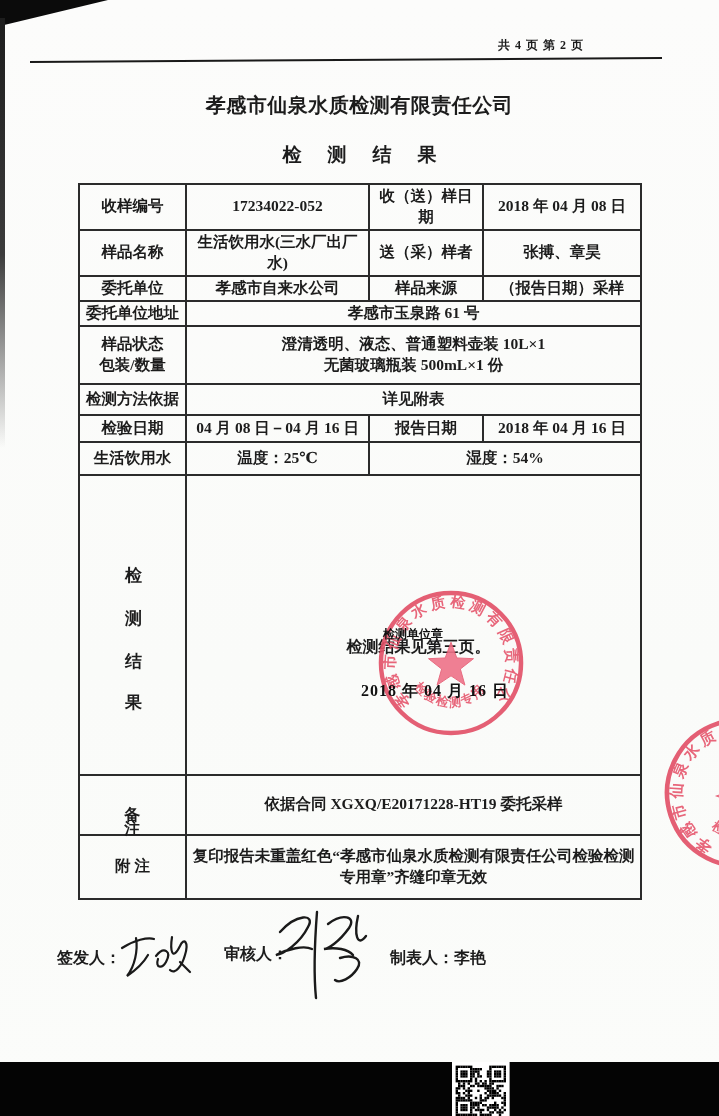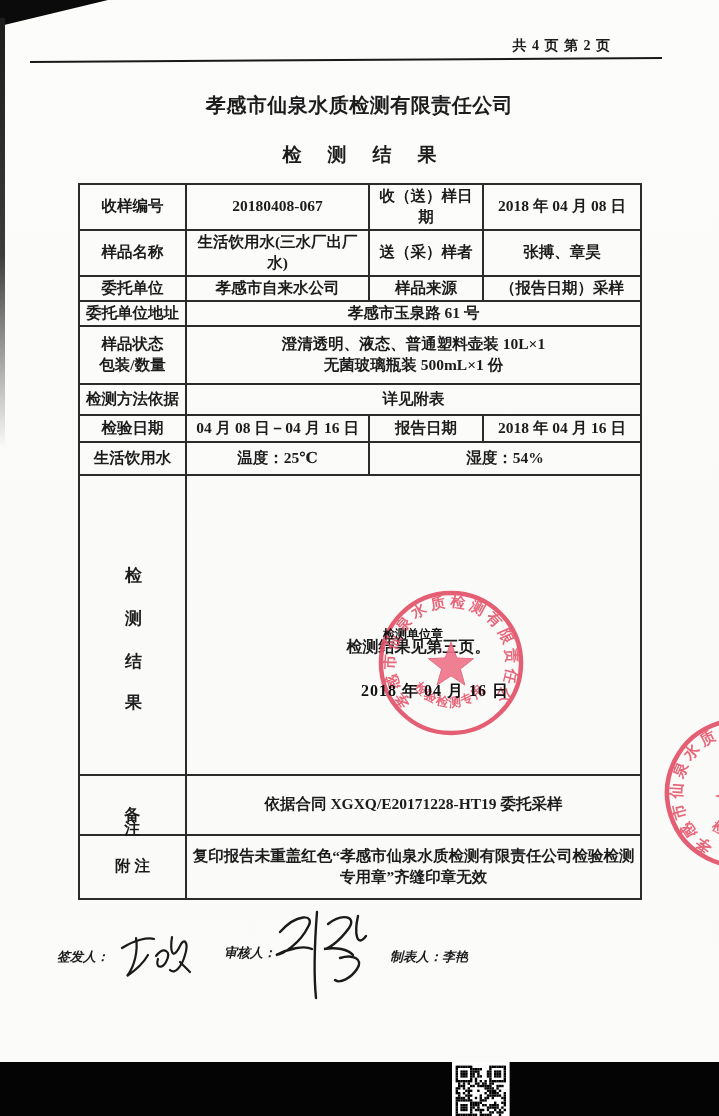--- a/index.html
+++ b/index.html
@@ -12,22 +12,22 @@
   }
   
   .corner-artifact{position:absolute;left:0;top:0;width:108px;height:26px;background:#0b0b0b;
     clip-path:polygon(0 0,100% 0,0 100%);}
   .edge-strip{position:absolute;left:0;top:18px;width:5px;height:430px;
     background:linear-gradient(180deg,#1d1d1d 0%,#3c3c3c 55%,rgba(70,70,70,0) 100%);}
   .black-bar{position:absolute;left:0;top:1062px;width:719px;height:54px;background:#040404;}
   .qr-box{position:absolute;left:452px;top:1062px;}
 
   
-  .page-number{position:absolute;left:466px;top:37px;width:145px;text-align:right;
-    font-size:14px;font-weight:bold;letter-spacing:1px;}
+  .page-number{position:absolute;left:498px;top:37px;width:145px;text-align:left;
+    font-size:12px;font-weight:bold;letter-spacing:1px;}
   .head-rule{position:absolute;left:30px;top:59px;width:632px;height:2px;background:#191919;
     transform:rotate(-0.35deg);}
   .company-title{position:absolute;left:0;top:92px;width:719px;text-align:center;
     font-size:20px;font-weight:bold;letter-spacing:0.5px;}
   .report-title{position:absolute;left:0;top:142px;width:719px;text-align:center;
     font-size:19px;font-weight:bold;letter-spacing:26px;text-indent:26px;}
 
   
   table.report{position:absolute;left:78px;top:183px;width:562px;border-collapse:collapse;
     table-layout:fixed;}
@@ -49,21 +49,21 @@
   
   .stamp{position:absolute;z-index:5;opacity:0.9;}
   .stamp-main{left:377px;top:589px;}
   .stamp-side{left:663px;top:716px;transform:rotate(-18deg);}
   .seal-caption{position:absolute;left:383px;top:626px;z-index:6;font-size:12px;
     font-weight:bold;color:#111;}
   .seal-date{position:absolute;left:361px;top:681px;z-index:6;font-size:16px;
     font-weight:bold;color:#111;letter-spacing:1px;}
 
   
-  .sig-label{position:absolute;font-size:13px;font-weight:bold;font-style:italic;}
+  .sig-label{position:absolute;font-size:16px;font-weight:bold;}
   .issuer-label{left:57px;top:948px;}
   .reviewer-label{left:224px;top:944px;}
   .preparer-label{left:390px;top:948px;}
   .sig-svg{position:absolute;}
   .sig1{left:112px;top:924px;}
   .sig2{left:264px;top:906px;}
 
   .arc-text{font-family:"Liberation Serif","DejaVu Serif",serif;font-weight:bold;
     fill:#e6566d;}
 </style>
@@ -83,21 +83,21 @@
   <table class="report">
     <colgroup>
         <col style="width:107px">
         <col style="width:183px">
         <col style="width:114px">
         <col style="width:158px">
       </colgroup>
     <tbody>
         <tr class="r1">
       <td class="lbl">收样编号</td>
-      <td>20180408-067</td>
+      <td>17234022-052</td>
       <td class="lbl">收（送）样日期</td>
       <td>2018 年 04 月 08 日</td>
     </tr>
     <tr class="r2">
       <td class="lbl">样品名称</td>
       <td>生活饮用水(三水厂出厂水)</td>
       <td class="lbl">送（采）样者</td>
       <td>张搏、章昊</td>
     </tr>
     <tr class="r3">

